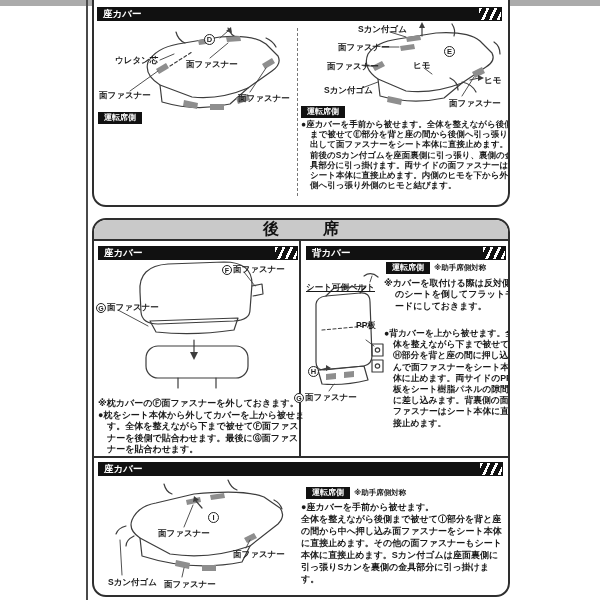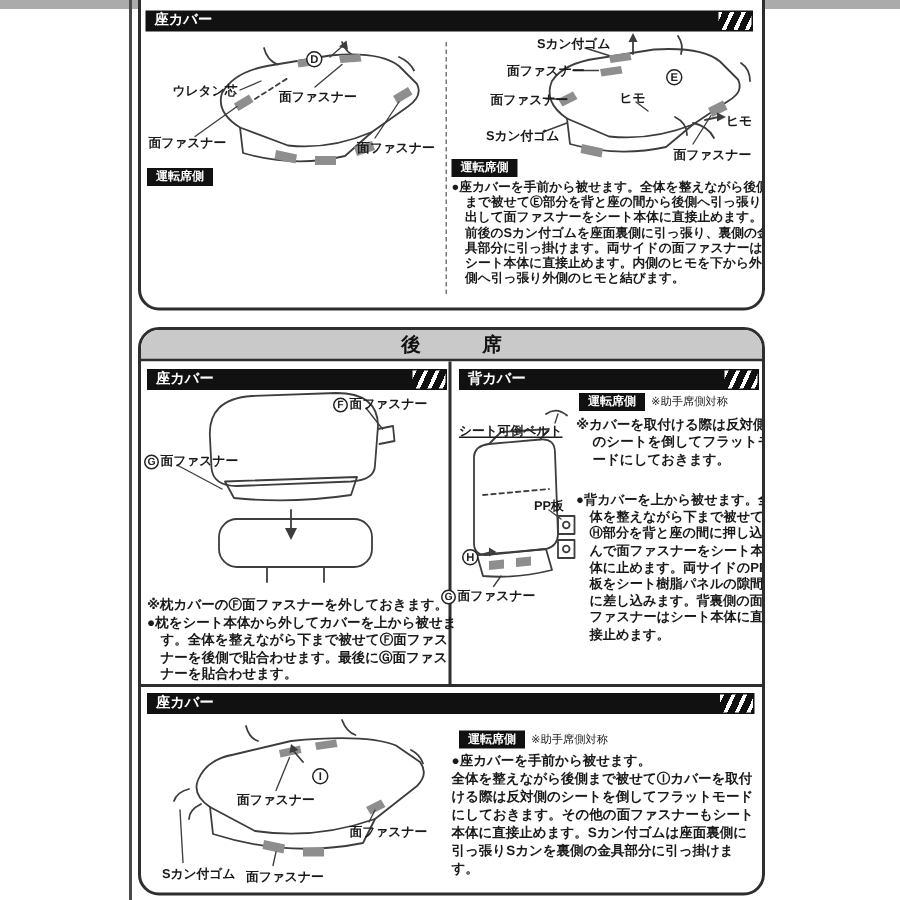--- a/index.html
+++ b/index.html
@@ -14,35 +14,35 @@
   #top-strip{left:0;top:0;width:600px;height:6px;background:#ababab;}
   #scan-line{left:86px;top:0;width:2px;height:600px;background:#4a4a4a;}
   
   .box{border:2px solid #2e2e2e;border-radius:14px;background:#fff;overflow:hidden;}
   
   .hbar{background:#111;color:#fff;font-size:9.5px;font-weight:bold;height:14px;line-height:14px;padding-left:6px;box-sizing:border-box;}
   .hbar .stripes{position:absolute;right:1px;top:1px;bottom:1px;width:22px;
     background:repeating-linear-gradient(115deg,#fff 0 2.5px,#111 2.5px 7px);}
   
   .badge{background:#111;color:#fff;font-size:8px;font-weight:bold;padding:1px 6px;line-height:10px;white-space:nowrap;}
-  .badge-note{font-size:7.5px;font-weight:normal;color:#222;white-space:nowrap;}
+  .badge-note{font-size:7.5px;font-weight:bold;color:#222;white-space:nowrap;}
   .badge-row{display:flex;align-items:center;gap:4px;}
   
   .para{font-size:9px;font-weight:bold;color:#1a1a1a;line-height:11.4px;text-indent:-9px;padding-left:9px;}
   .para.small{font-size:8.5px;line-height:10.2px;}
   .para.noindent{text-indent:0;padding-left:0;white-space:pre-line;line-height:12px;}
   
   .lbl{font-size:8.5px;font-weight:bold;color:#1a1a1a;white-space:nowrap;display:flex;align-items:center;gap:1px;}
   .mark{width:11px;height:11px;border:1.2px solid #222;border-radius:50%;font-size:7.5px;font-weight:bold;
     display:flex;align-items:center;justify-content:center;color:#222;background:#fff;box-sizing:border-box;}
   .mark.inline{width:10px;height:10px;font-size:7px;flex:0 0 auto;}
   
   #rear-band{left:0;top:0;width:100%;height:21px;background:#c9c9c9;border-bottom:2px solid #2e2e2e;
     border-radius:12px 12px 0 0;display:flex;align-items:center;justify-content:center;
-    font-size:13px;font-weight:bold;letter-spacing:14px;text-indent:14px;color:#111;box-sizing:border-box;}
+    font-size:16px;font-weight:bold;letter-spacing:14px;text-indent:14px;color:#111;box-sizing:border-box;}
   .vdiv-dash{border-left:1.5px dashed #777;width:0;}
   .vdiv-solid{width:2px;background:#2e2e2e;}
   .hdiv{height:2px;background:#2e2e2e;}
   svg.diag{stroke:#3d3d3d;fill:none;stroke-width:1.2;stroke-linecap:round;stroke-linejoin:round;}
   svg.diag .patch{fill:#8e8e8e;stroke:none;}
   svg.diag .head{fill:#3d3d3d;stroke:none;}
   svg.diag .leader{stroke-width:0.9;}
   svg.diag .dash{stroke-dasharray:3 2.5;}
 </style>
 </head>
@@ -208,21 +208,21 @@
     <circle cx="77.5" cy="96" r="2.2"></circle>
     <line class="leader" x1="66" y1="70" x2="74" y2="76"></line>
     <path class="dash" d="M22,60 L66,56"></path>
     <line x1="20" y1="100" x2="27" y2="98"></line>
     <polygon class="head" points="26,95 26,101 31,98"></polygon>
     <line class="leader" x1="34" y1="114" x2="29" y2="121"></line>
   </svg>
   <span class="abs lbl" style="left:212px;top:62px;text-decoration:underline;">
       <span>シート可倒ベルト</span>
     </span>
-  <span class="abs lbl" style="left:262px;top:112px;">
+  <span class="abs lbl" style="left:262px;top:100px;">
       <span>PP板</span>
     </span>
   <span class="abs mark" style="left:214px;top:146px;">H</span>
   <span class="abs lbl" style="left:200px;top:172px;">
     <span class="mark inline">G</span>
       <span>面ファスナー</span>
   </span>
 
   <div class="abs hbar" style="left:4px;top:242px;width:405px;">
     <span>座カバー</span>
@@ -260,14 +260,14 @@
     </span>
   <span class="abs lbl" style="left:70px;top:359px;">
       <span>面ファスナー</span>
     </span>
 
   <div class="abs badge-row" style="left:212px;top:267px;">
     <span class="badge">運転席側</span>
     <span class="badge-note">※助手席側対称</span>
   </div>
   <div class="abs para noindent" style="left:207px;top:281px;width:204px;">●座カバーを手前から被せます。
-全体を整えながら後側まで被せてⒾカバーを取付ける際は反対側のシートを倒してフラットモードにしておきます。その他の面ファスナーもシート本体に直接止めます。Sカン付ゴムは座面裏側に引っ張りSカンを裏側の金具部分に引っ掛けます。</div>
+全体を整えながら後側まで被せてⒾ部分を背と座の間から中へ押し込み面ファスナーをシート本体に直接止めます。その他の面ファスナーもシート本体に直接止めます。Sカン付ゴムは座面裏側に引っ張りSカンを裏側の金具部分に引っ掛けます。</div>
 </div>
 
 </body></html>

